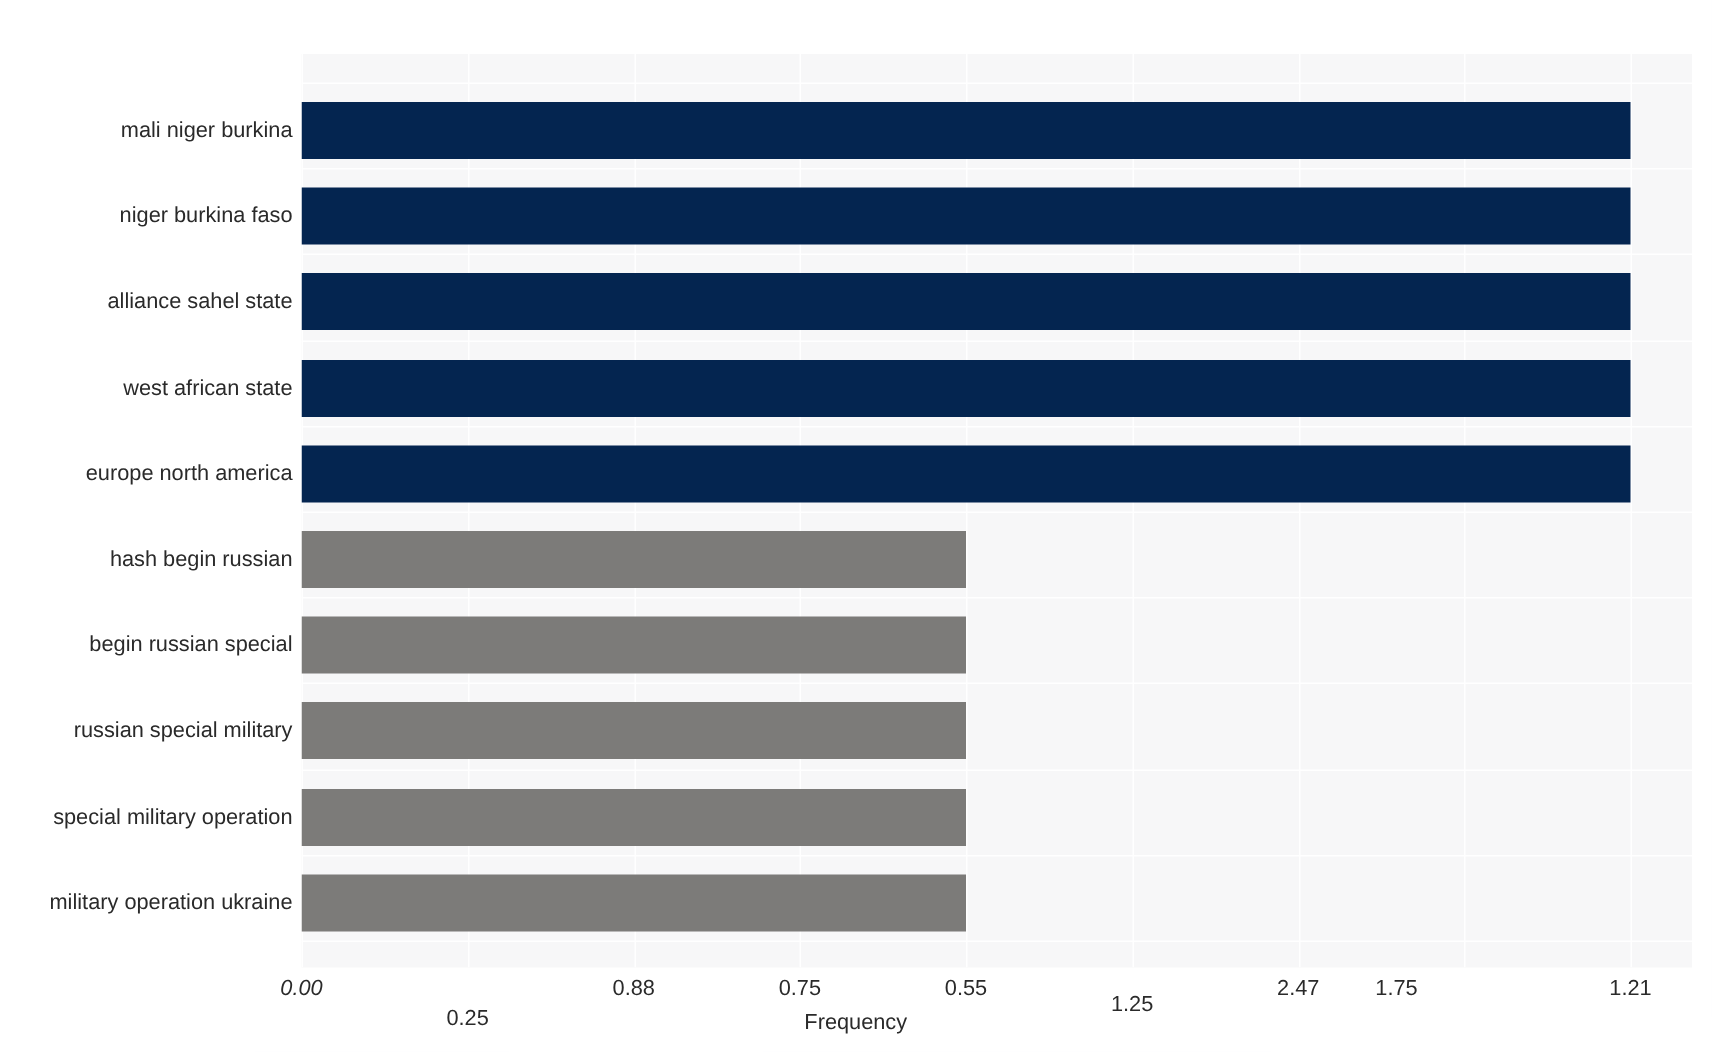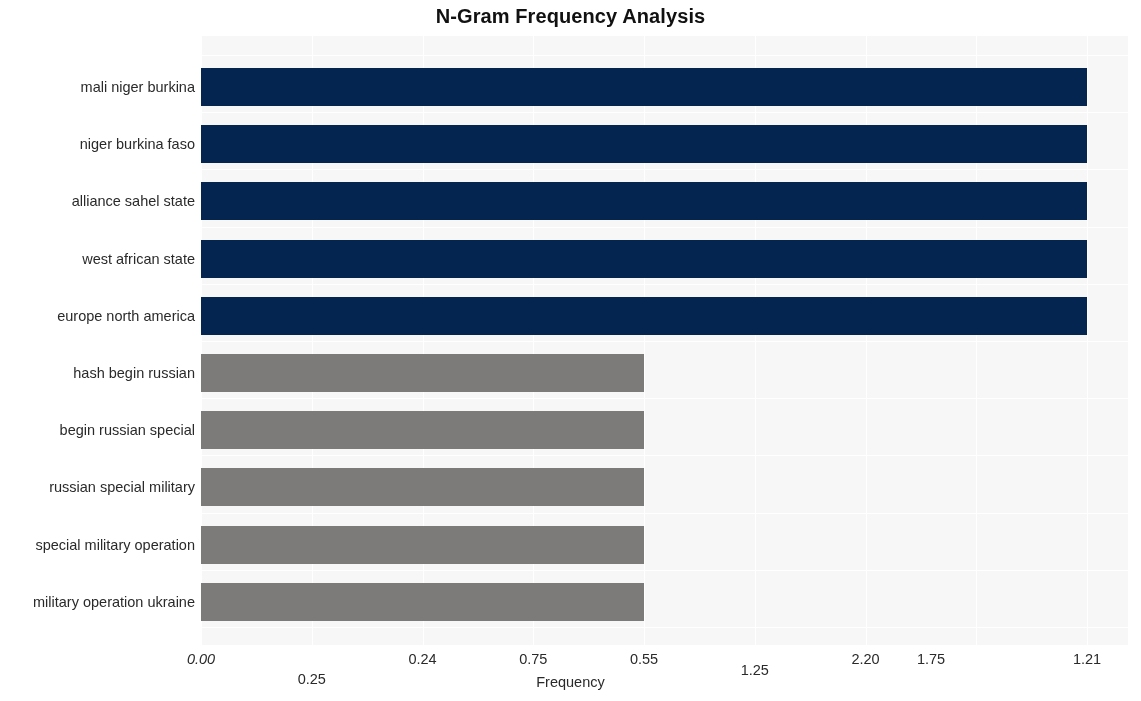--- a/index.html
+++ b/index.html
@@ -89,21 +89,20 @@
     text-align: center;
     font-size: 14.5px;
     color: #2a2a2a;
   }
 </style>
 </head>
 <body>
 
 <div id="figure">
 
-  <div id="chart-title">N-Gram Frequency Analysis</div>
 
   <div id="plot-area">
     <div id="gridlines-v">
         <div class="gridline-v" style="left: 0px;"></div>
         <div class="gridline-v" style="left: 110.75px;"></div>
         <div class="gridline-v" style="left: 221.5px;"></div>
         <div class="gridline-v" style="left: 332.25px;"></div>
         <div class="gridline-v" style="left: 443px;"></div>
         <div class="gridline-v" style="left: 553.75px;"></div>
         <div class="gridline-v" style="left: 664.5px;"></div>
@@ -145,24 +144,24 @@
       <div class="ytick" style="top: 307.8px;">europe north america</div>
       <div class="ytick" style="top: 365px;">hash begin russian</div>
       <div class="ytick" style="top: 422.2px;">begin russian special</div>
       <div class="ytick" style="top: 479.4px;">russian special military</div>
       <div class="ytick" style="top: 536.6px;">special military operation</div>
       <div class="ytick" style="top: 593.8px;">military operation ukraine</div>
     </div>
   <div id="xtick-labels">
       <div class="xtick" style="left: 156px; font-style: italic;">0.00</div>
       <div class="xtick" style="left: 266.75px; margin-top: 20px;">0.25</div>
-      <div class="xtick" style="left: 377.5px;">0.24</div>
+      <div class="xtick" style="left: 377.5px;">0.88</div>
       <div class="xtick" style="left: 488.25px;">0.75</div>
       <div class="xtick" style="left: 599px;">0.55</div>
       <div class="xtick" style="left: 709.75px; margin-top: 11px;">1.25</div>
-      <div class="xtick" style="left: 820.5px;">2.20</div>
+      <div class="xtick" style="left: 820.5px;">2.47</div>
       <div class="xtick" style="left: 886px;">1.75</div>
       <div class="xtick" style="left: 1042px;">1.21</div>
     </div>
 
   <div id="xaxis-label">Frequency</div>
 
 </div>
 
 </body></html>

